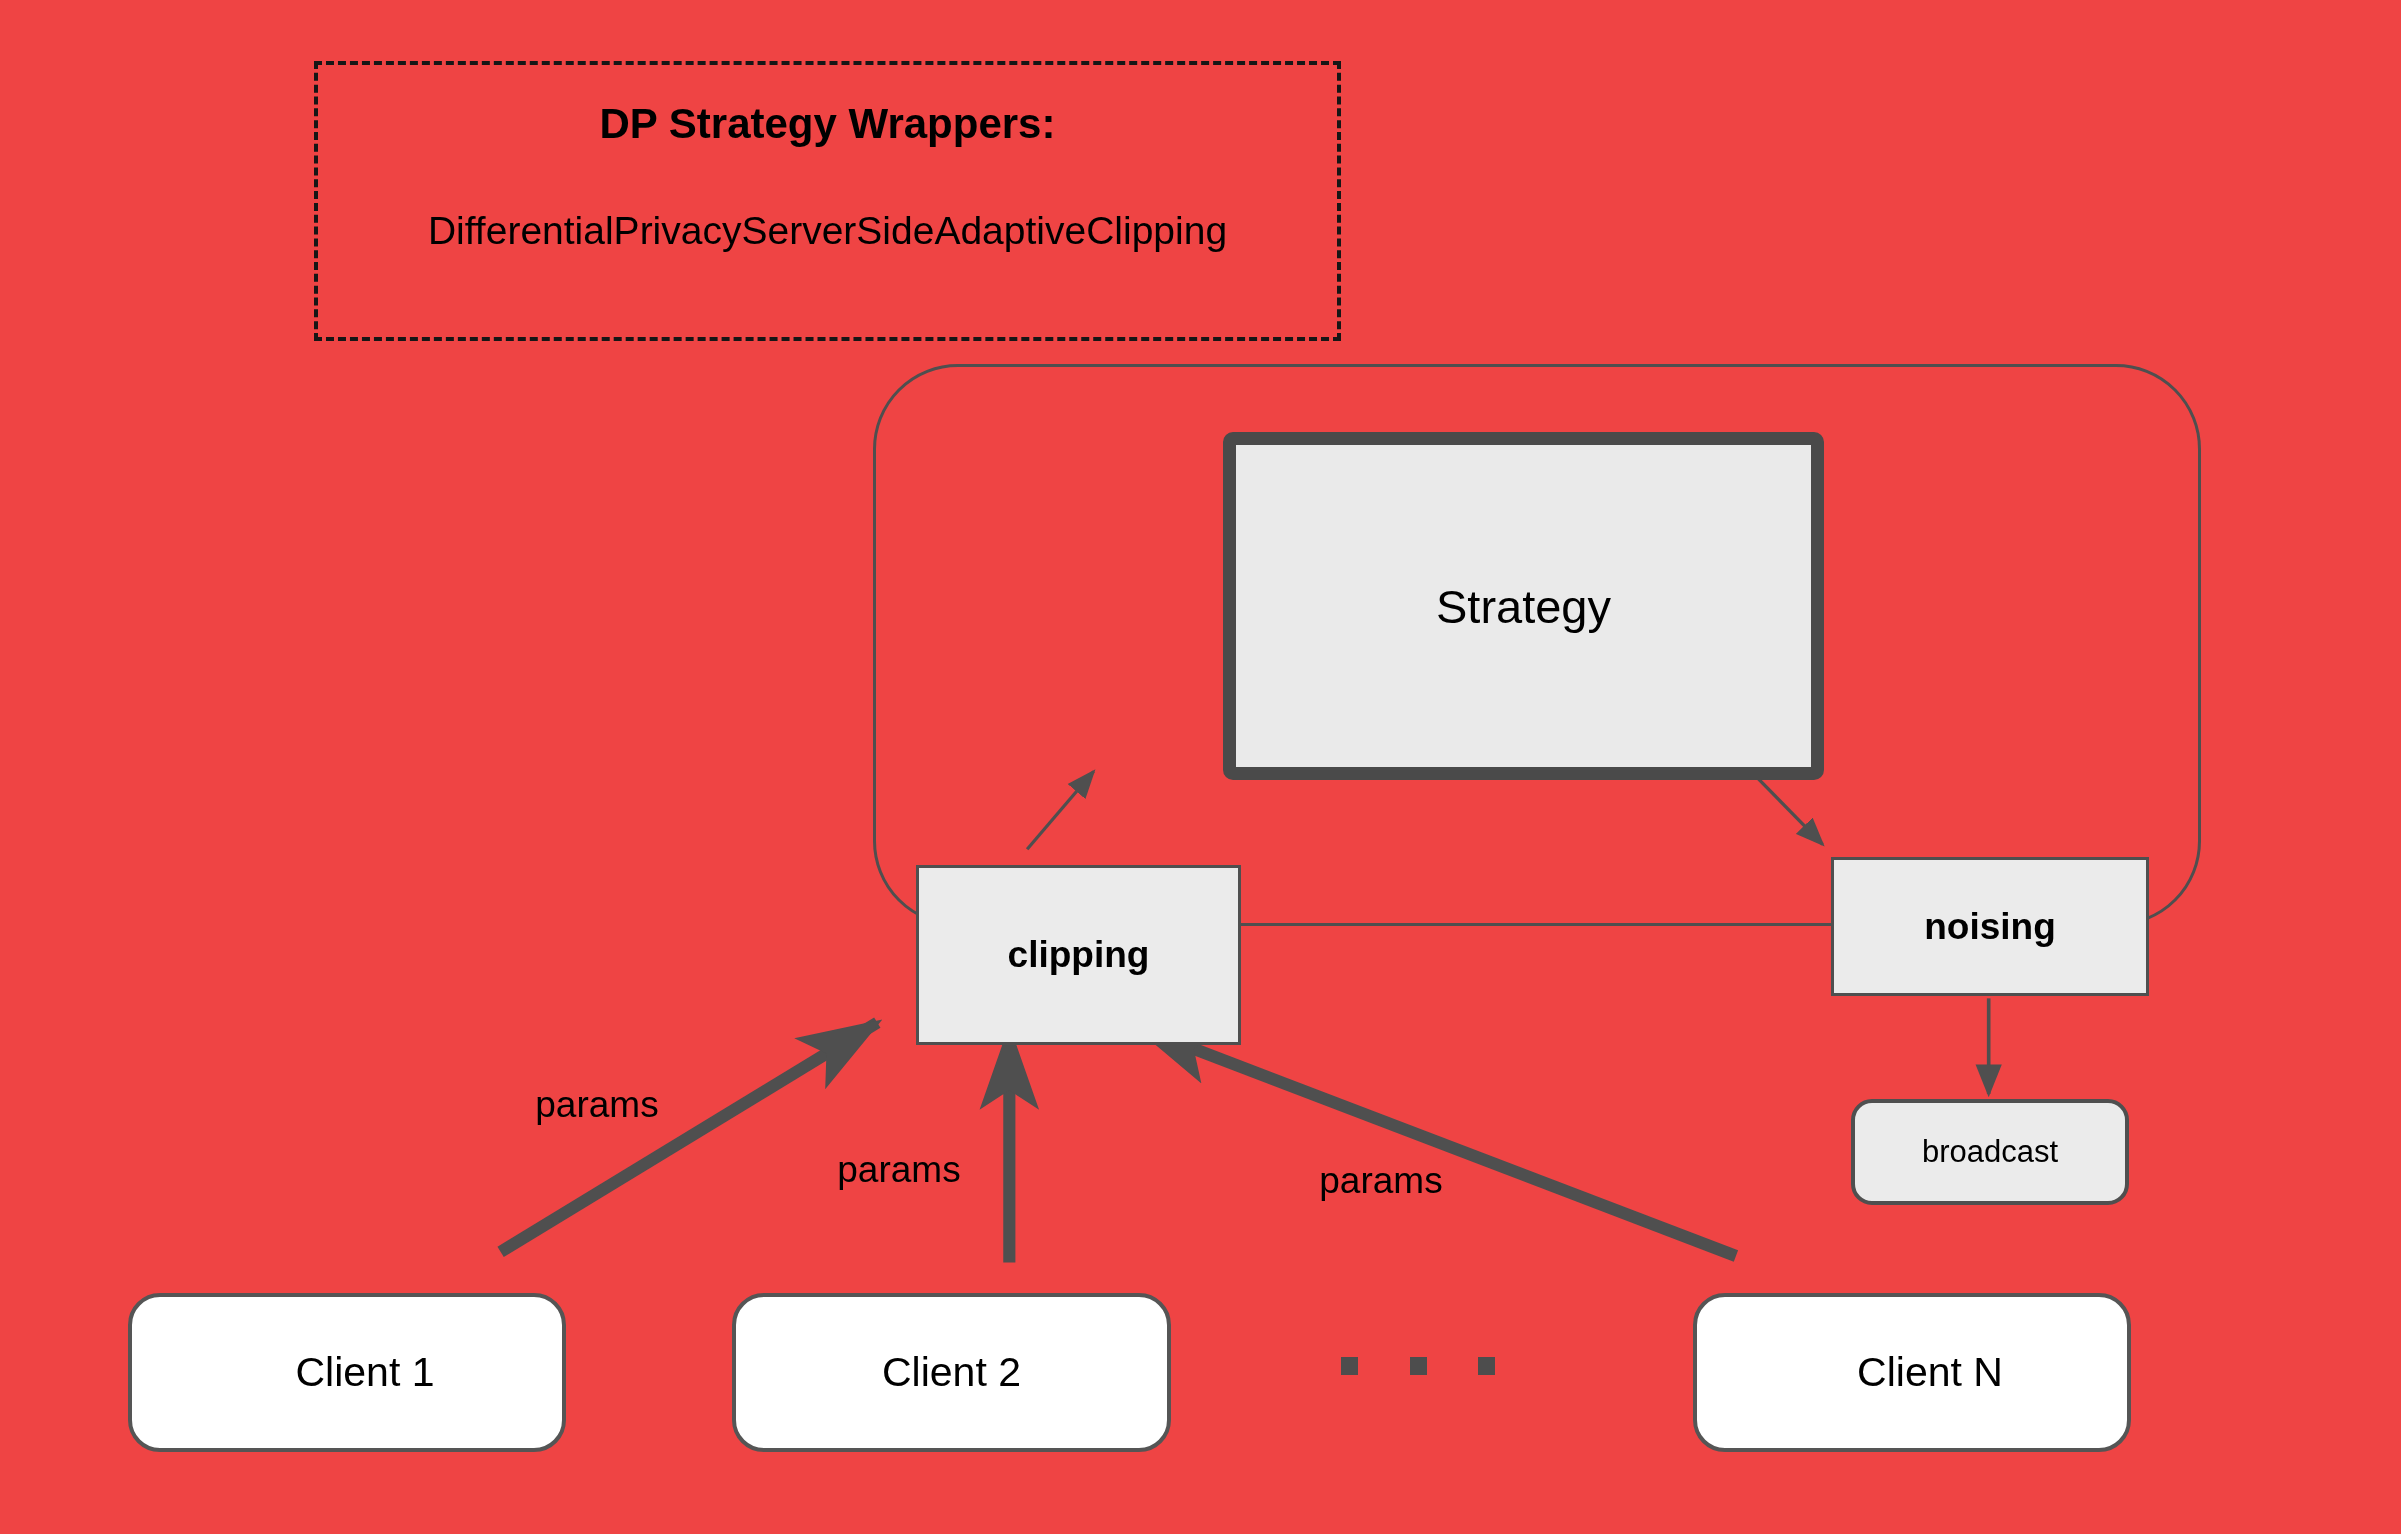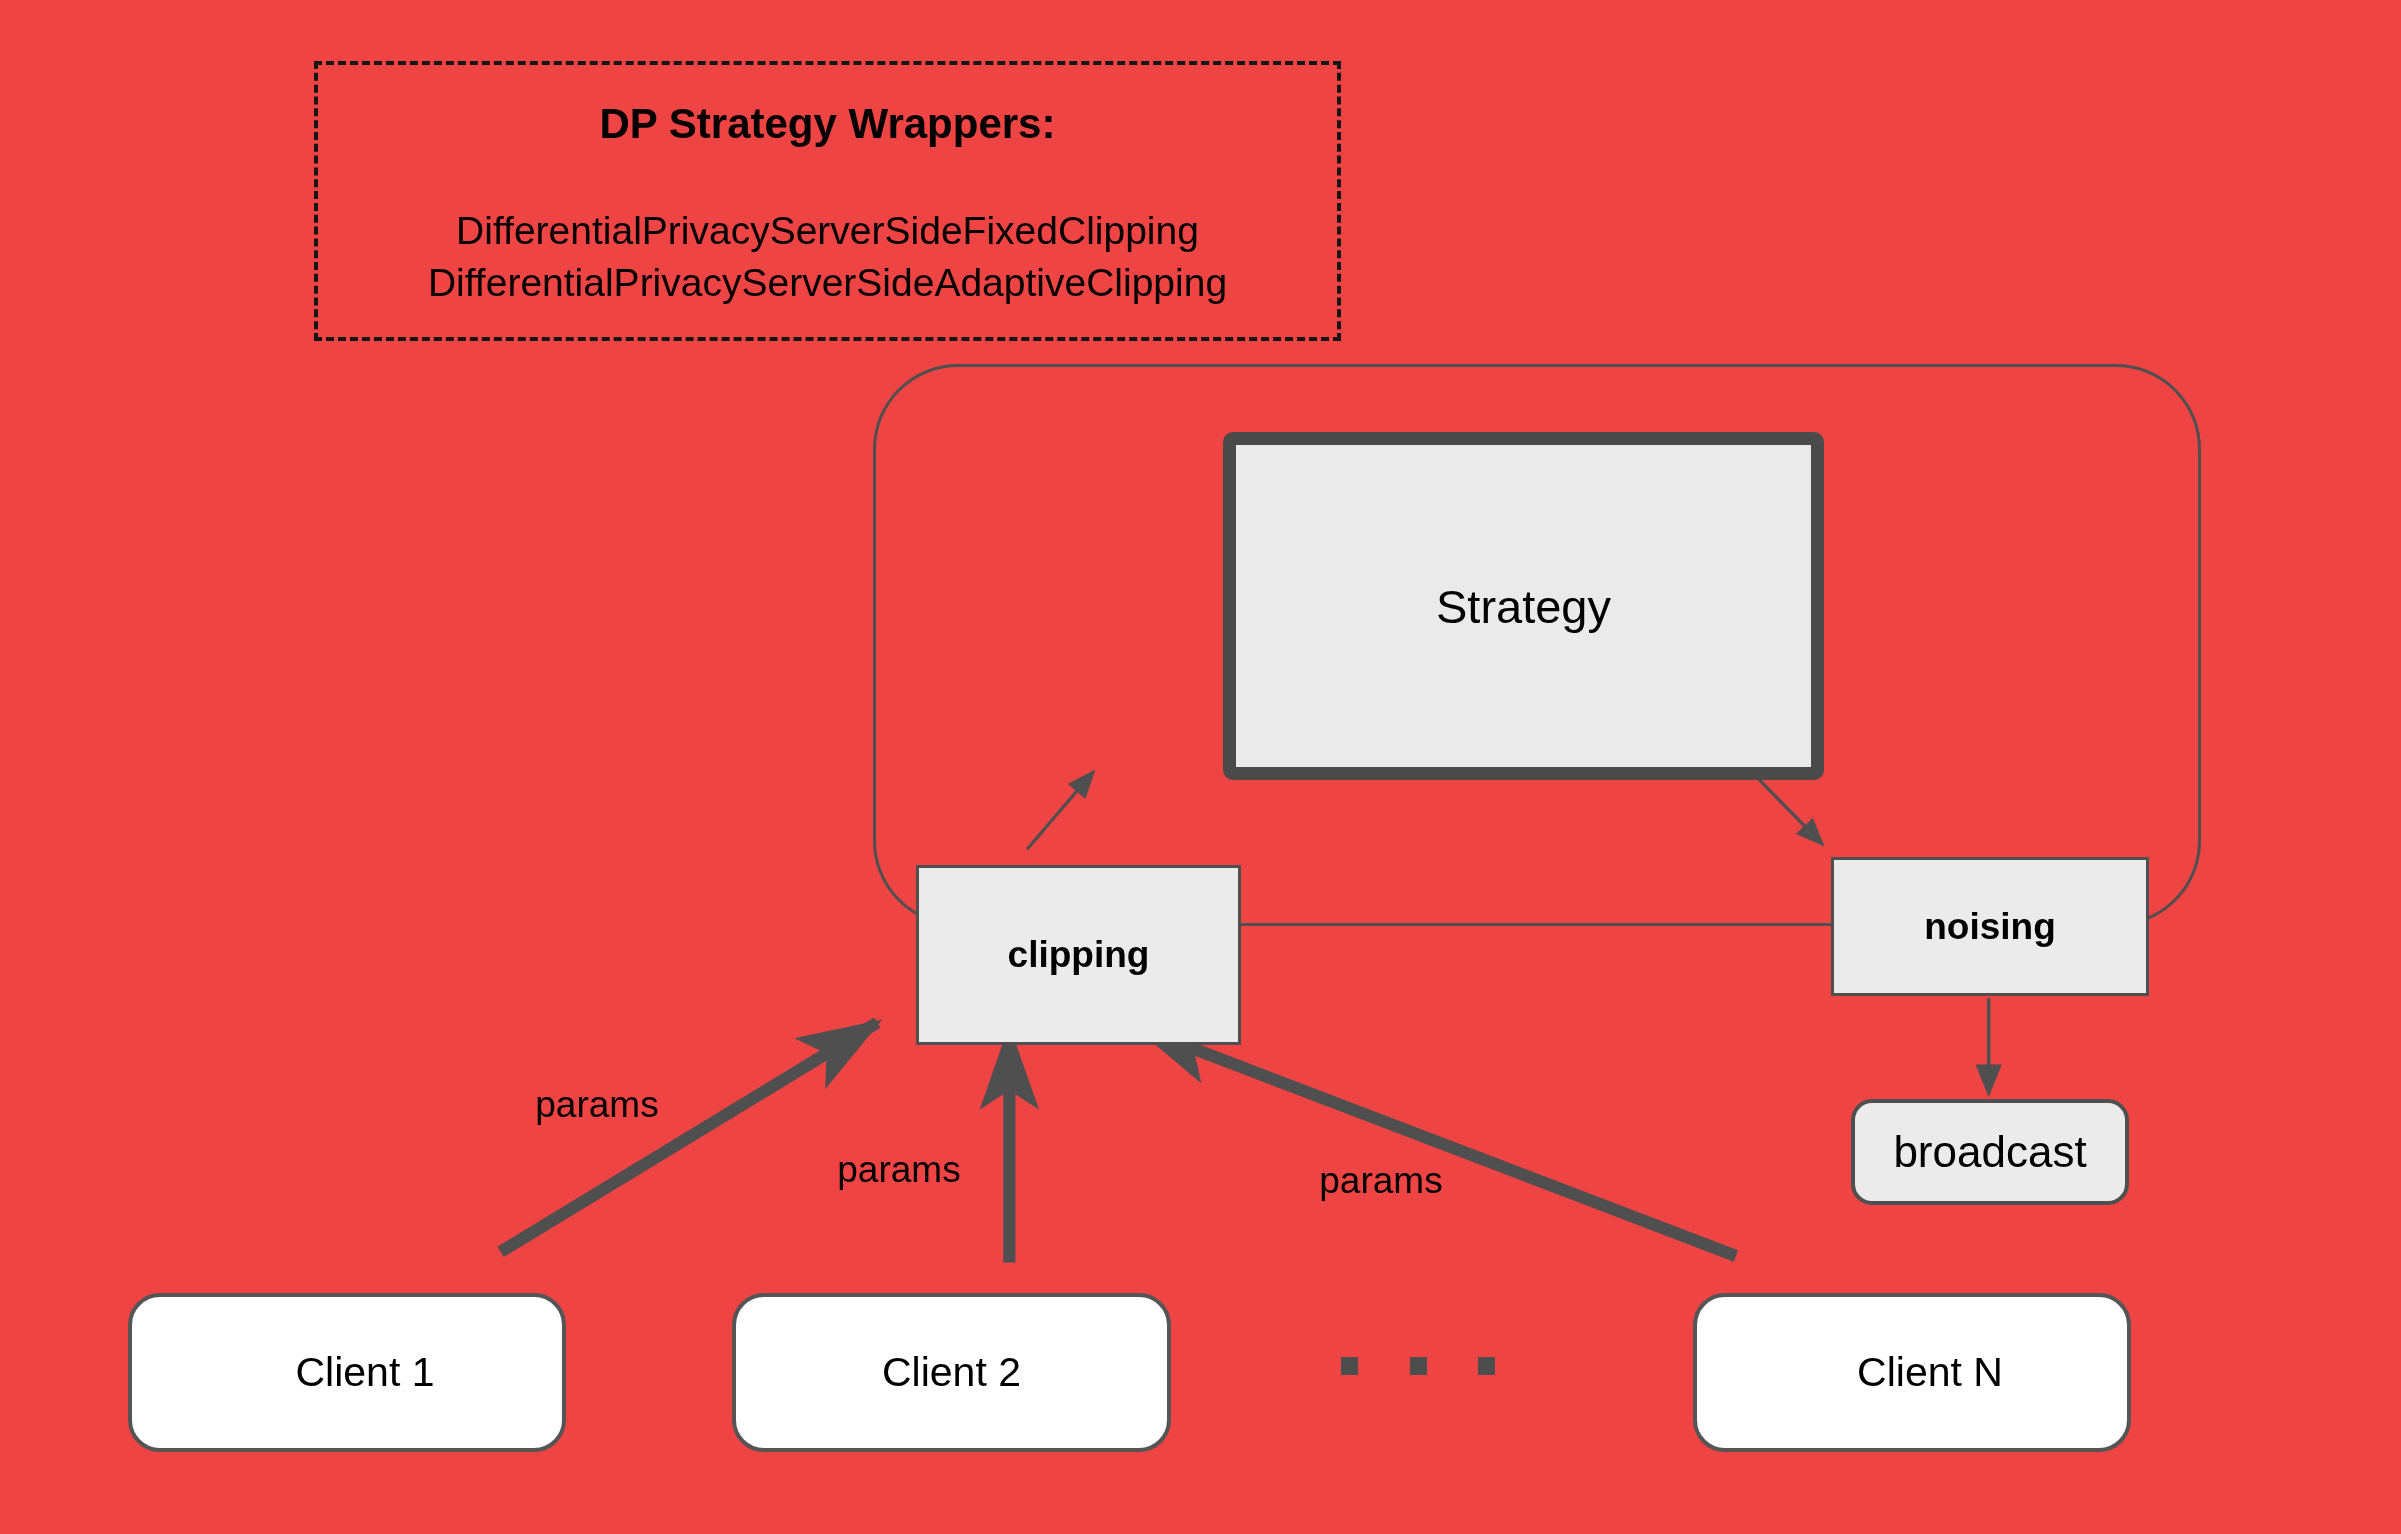--- a/index.html
+++ b/index.html
@@ -37,21 +37,21 @@
     display:flex;align-items:center;justify-content:center;
     font-size:37px;font-weight:bold;
   }
   .clipping-node{left:916px;top:865px;width:325px;height:180px;}
   .noising-node{left:1831px;top:857px;width:318px;height:139px;}
 
   .broadcast-node{
     left:1851px;top:1099px;width:278px;height:106px;
     background:#ebebeb;border:4px solid #4f4f4f;border-radius:21px;
     display:flex;align-items:center;justify-content:center;
-    font-size:44px;
+    font-size:31px;
   }
 
   .client-node{
     top:1293px;height:159px;
     background:#ffffff;border:4px solid #555555;border-radius:32px;
     display:flex;align-items:center;justify-content:center;
     font-size:41px;
   }
   .client-1{left:128px;width:438px;padding-left:36px;}
   .client-2{left:732px;width:439px;}
@@ -91,21 +91,20 @@
     <line x1="2143" y1="1550" x2="1405" y2="1268" stroke="#4f4f4f" stroke-width="15" marker-end="url(#thickhead)"></line>
 
     <line x1="1268" y1="1048" x2="1350" y2="952" stroke="#4f4f4f" stroke-width="4" marker-end="url(#thinhead)"></line>
     <line x1="2158" y1="948" x2="2250" y2="1042" stroke="#4f4f4f" stroke-width="4" marker-end="url(#thinhead)"></line>
     <line x1="2455" y1="1232" x2="2455" y2="1350" stroke="#4f4f4f" stroke-width="4.5" marker-end="url(#thinhead)"></line>
   </svg>
 
   <div class="abs dashed-box">
     <div class="dashed-title">DP Strategy Wrappers:</div>
     <div class="dashed-classes">
-      <div>DifferentialPrivacyServerSideFixedClipping</div>
       <div>DifferentialPrivacyServerSideAdaptiveClipping</div>
     </div>
   </div>
 
   <div class="abs strategy-node">
     <span>Strategy</span>
   </div>
 
   <div class="abs proc-node clipping-node">
     <span>clipping</span>

